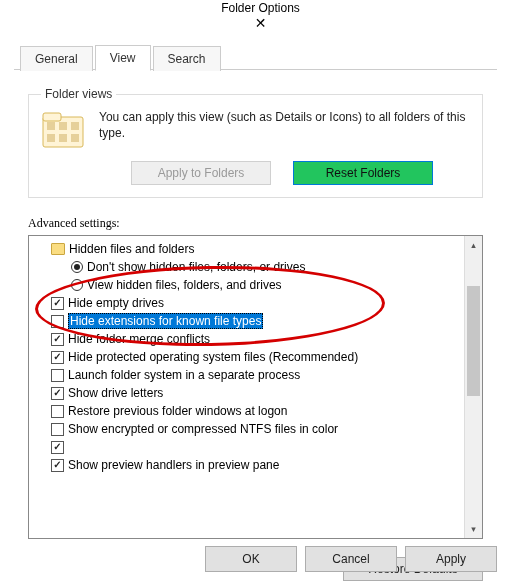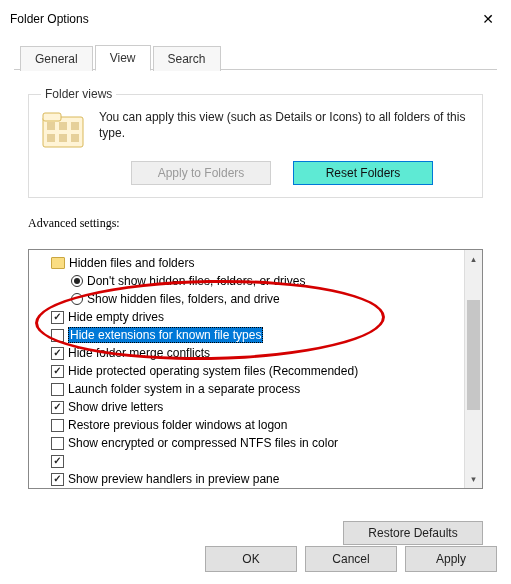--- a/index.html
+++ b/index.html
@@ -12,21 +12,22 @@
     width: 511px;
     height: 584px;
     overflow: hidden;
     position: relative;
   }
   .titlebar {
     display: flex;
     align-items: center;
     justify-content: space-between;
     height: 30px;
-    padding: 8px 0 0 10px;
+    padding: 1px 0 0 10px;
+    flex-direction: column;
   }
   .titlebar .title { font-size: 12px; }
   .titlebar .close {
     width: 46px; height: 30px;
     display: flex; align-items: center; justify-content: center;
     font-size: 14px;
   }
   .tabstrip {
     display: flex;
     align-items: flex-end;
@@ -107,33 +108,33 @@
     text-align: center;
     color: #222;
   }
   .btn.disabled {
     color: #9a9a9a;
     background: #efefef;
     border-color: #d0d0d0;
   }
   .btn.blue {
     border: 1.5px solid #0078d7;
-    background: #5eead4;
+    background: #22c55e;
     color: #111;
   }
   .adv-label {
     margin: 18px 14px 4px 14px;
     font-size: 12px;
     font-family: Liberation Serif, serif;
   }
   .adv-box {
     position: relative;
-    margin: 18px 14px;
+    margin: 4px 14px;
     border: 1px solid #888;
-    height: 240px;
+    height: 304px;
     background: #fff;
     overflow: hidden;
   }
   .adv-list {
     position: absolute;
     left: 0; top: 0; right: 18px; bottom: 0;
     overflow: hidden;
     padding: 4px 2px 4px 6px;
   }
   .row {
@@ -275,21 +276,21 @@
         <div class="row indent1">
           <span class="folder-glyph"></span>
           <span>Hidden files and folders</span>
         </div>
         <div class="row indent2">
           <span class="rb selected"></span>
           <span>Don't show hidden files, folders, or drives</span>
         </div>
         <div class="row indent2">
           <span class="rb"></span>
-          <span>Show hidden files, folders, and drive</span>
+          <span>View hidden files, folders, and drives</span>
         </div>
         <div class="row indent1">
           <span class="cb checked"></span>
           <span>Hide empty drives</span>
         </div>
         <div class="row indent1">
           <span class="cb"></span>
           <span class="hl">Hide extensions for known file types</span>
         </div>
         <div class="row indent1">

